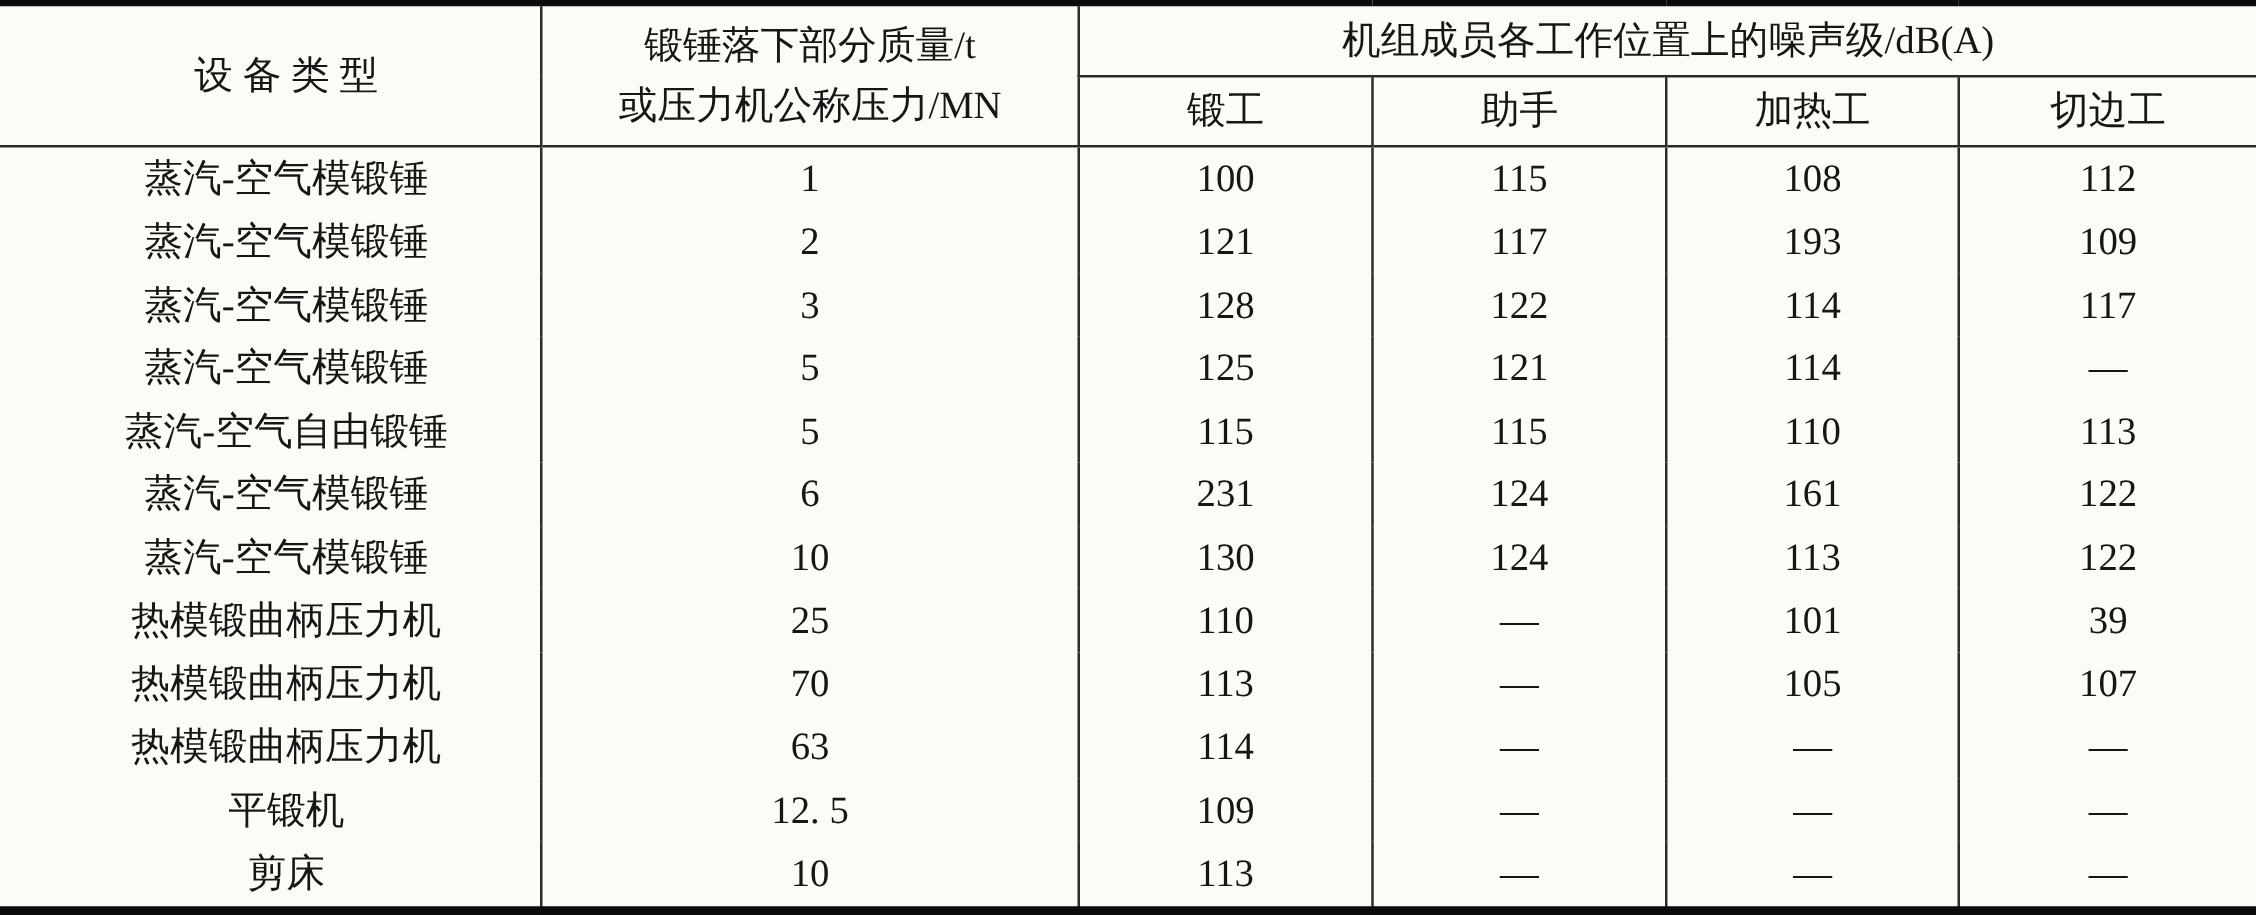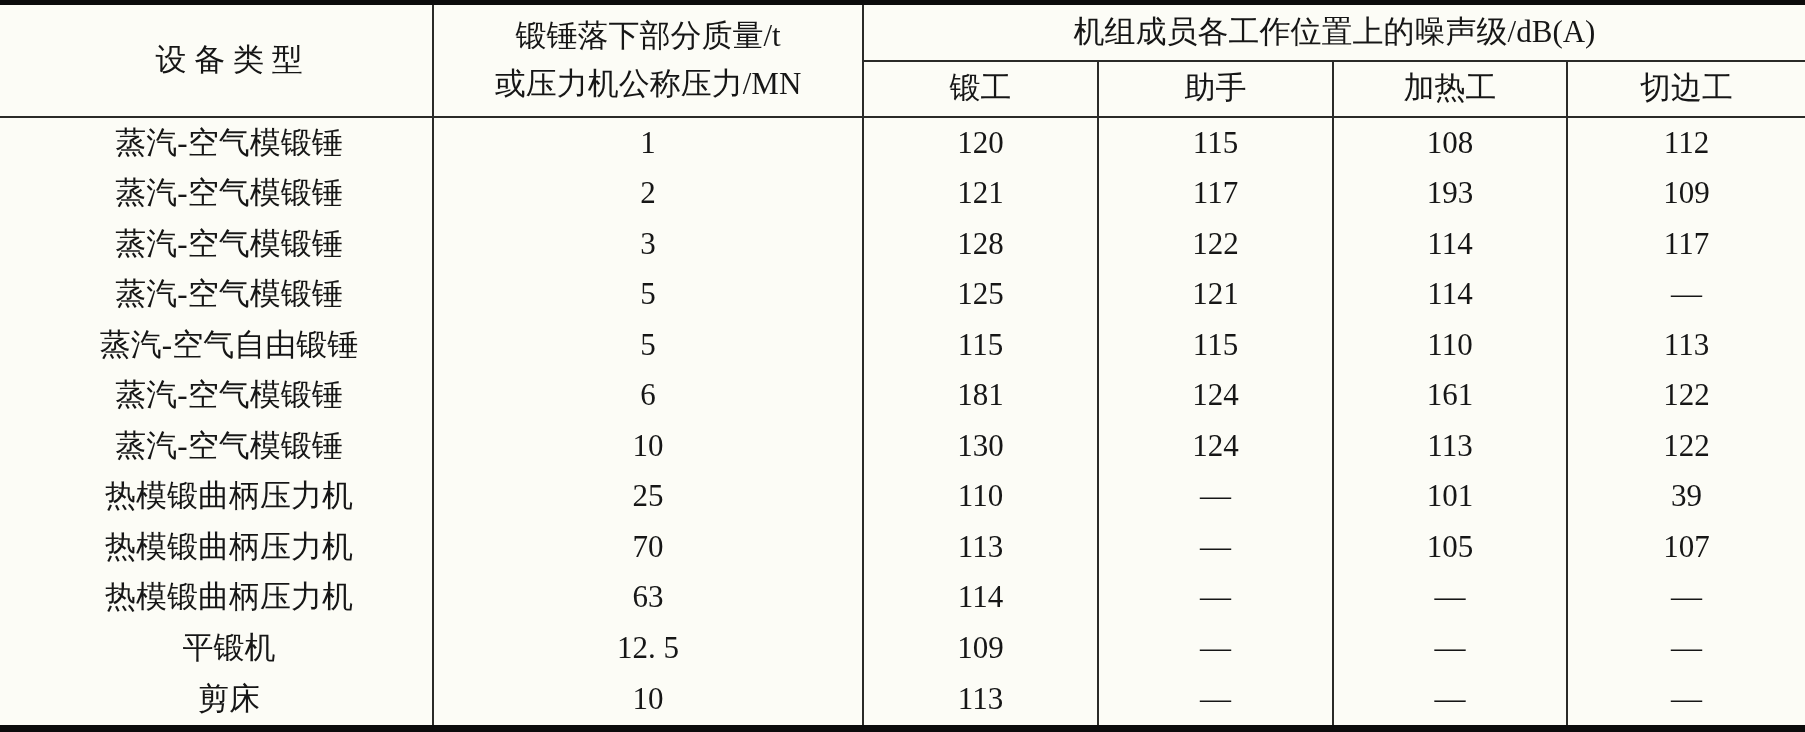--- a/index.html
+++ b/index.html
@@ -83,21 +83,21 @@
       <th>锻工</th>
       <th>助手</th>
       <th>加热工</th>
       <th>切边工</th>
     </tr>
   </thead>
   <tbody>
     <tr>
       <td class="no-left">蒸汽-空气模锻锤</td>
       <td class="num-cell">1</td>
-      <td class="num-cell">120</td>
+      <td class="num-cell">100</td>
       <td class="num-cell">115</td>
       <td class="num-cell">108</td>
       <td class="num-cell">112</td>
     </tr>
     <tr>
       <td class="no-left">蒸汽-空气模锻锤</td>
       <td class="num-cell">2</td>
       <td class="num-cell">121</td>
       <td class="num-cell">117</td>
       <td class="num-cell">193</td>
@@ -123,21 +123,21 @@
       <td class="no-left">蒸汽-空气自由锻锤</td>
       <td class="num-cell">5</td>
       <td class="num-cell">115</td>
       <td class="num-cell">115</td>
       <td class="num-cell">110</td>
       <td class="num-cell">113</td>
     </tr>
     <tr>
       <td class="no-left">蒸汽-空气模锻锤</td>
       <td class="num-cell">6</td>
-      <td class="num-cell">181</td>
+      <td class="num-cell">231</td>
       <td class="num-cell">124</td>
       <td class="num-cell">161</td>
       <td class="num-cell">122</td>
     </tr>
     <tr>
       <td class="no-left">蒸汽-空气模锻锤</td>
       <td class="num-cell">10</td>
       <td class="num-cell">130</td>
       <td class="num-cell">124</td>
       <td class="num-cell">113</td>

